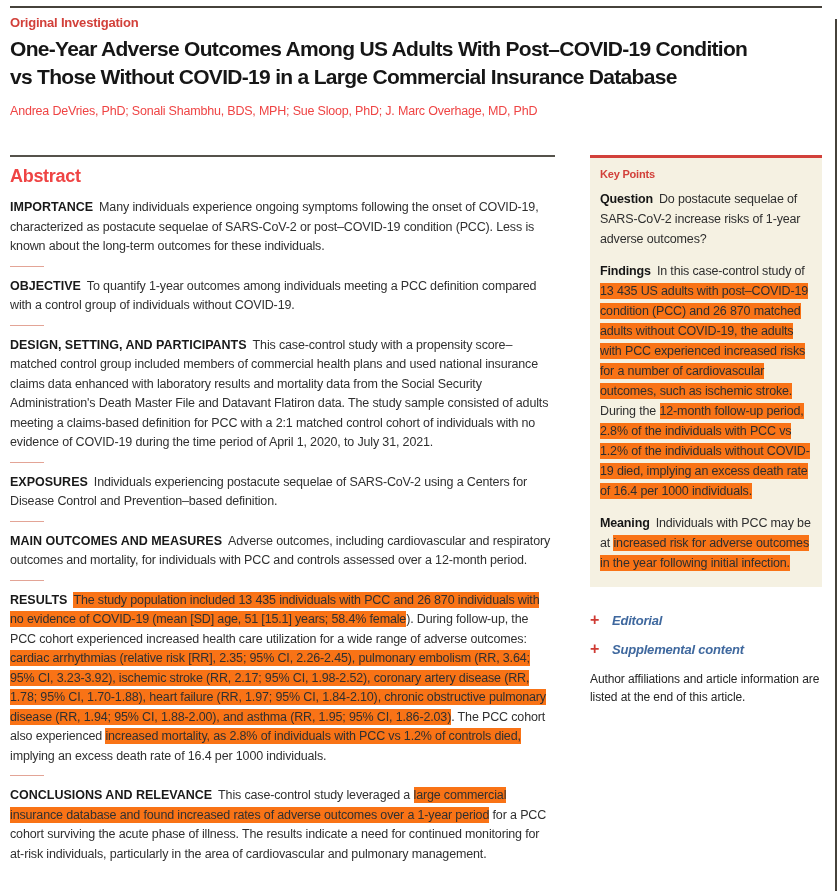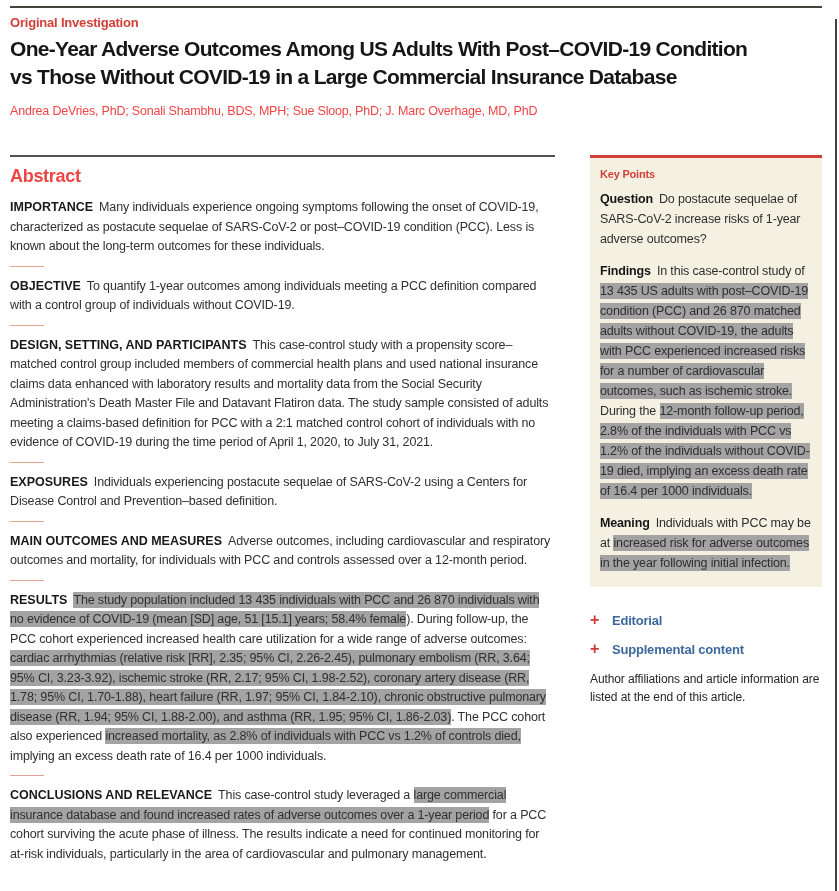--- a/index.html
+++ b/index.html
@@ -14,31 +14,31 @@
   .top-rule { border-top: 2px solid #46423b; }
   .kicker { margin-top: 7px; font-size: 13px; font-weight: 700; color: #d2403a; letter-spacing: -0.2px; }
   .title { margin-top: 5px; font-size: 21px; font-weight: 700; color: #161616; line-height: 28px; letter-spacing: -0.7px; }
   .authors { margin-top: 13px; font-size: 12.5px; color: #ef4444; letter-spacing: -0.2px; }
   .columns { display: flex; margin-top: 37px; align-items: flex-start; }
   .left-col { width: 545px; flex: 0 0 545px; border-top: 2px solid #55524b; }
   .abstract-heading { margin: 9px 0 11px 0; font-size: 18px; font-weight: 700; color: #ef4444; letter-spacing: -0.3px; }
   .sec { font-size: 12.5px; line-height: 19.5px; color: #303030; letter-spacing: -0.15px; }
   .sec .lbl { color: #191919; padding-right: 6px; letter-spacing: 0; }
   .sep { width: 34px; border-top: 1px solid #e3a496; margin: 9px 0 10px 0; }
-  .hl { background: #a3a3a3; padding: 1px 0; box-decoration-break: clone; -webkit-box-decoration-break: clone; }
+  .hl { background: #f97316; padding: 1px 0; box-decoration-break: clone; -webkit-box-decoration-break: clone; }
   .right-col { width: 232px; flex: 0 0 232px; margin-left: 35px; }
   .kp-box { background: #f5f1e2; border-top: 3px solid #d2403a; padding: 9px 10px 14px 10px; }
   .kp-heading { font-size: 11px; font-weight: 700; color: #d2403a; margin: 1px 0 9px 0; letter-spacing: -0.2px; }
   .kp-item { font-size: 12.5px; line-height: 20px; color: #2e2e2e; letter-spacing: -0.15px; margin-bottom: 12px; }
   .kp-item:last-child { margin-bottom: 0; }
   .kp-lbl { color: #161616; padding-right: 6px; }
   .side-links { margin-top: 26px; }
   .side-link { display: flex; align-items: baseline; margin-bottom: 14px; cursor: pointer; }
   .plus { color: #cf3a33; font-weight: 700; font-size: 16px; line-height: 14px; width: 22px; flex: 0 0 22px; }
-  .side-link-label { color: #3f689e; font-weight: 700; font-size: 13px; letter-spacing: -0.2px; }
+  .side-link-label { color: #3f689e; font-weight: 700; font-size: 13px; letter-spacing: -0.2px; font-style: italic; }
   .affil-note { margin-top: 6px; font-size: 12px; line-height: 17.5px; color: #262626; letter-spacing: -0.1px; }
 </style>
 </head>
 <body>
 
 <div class="page">
 
   <div class="top-rule"></div>
 
   <div class="kicker">Original Investigation</div>

